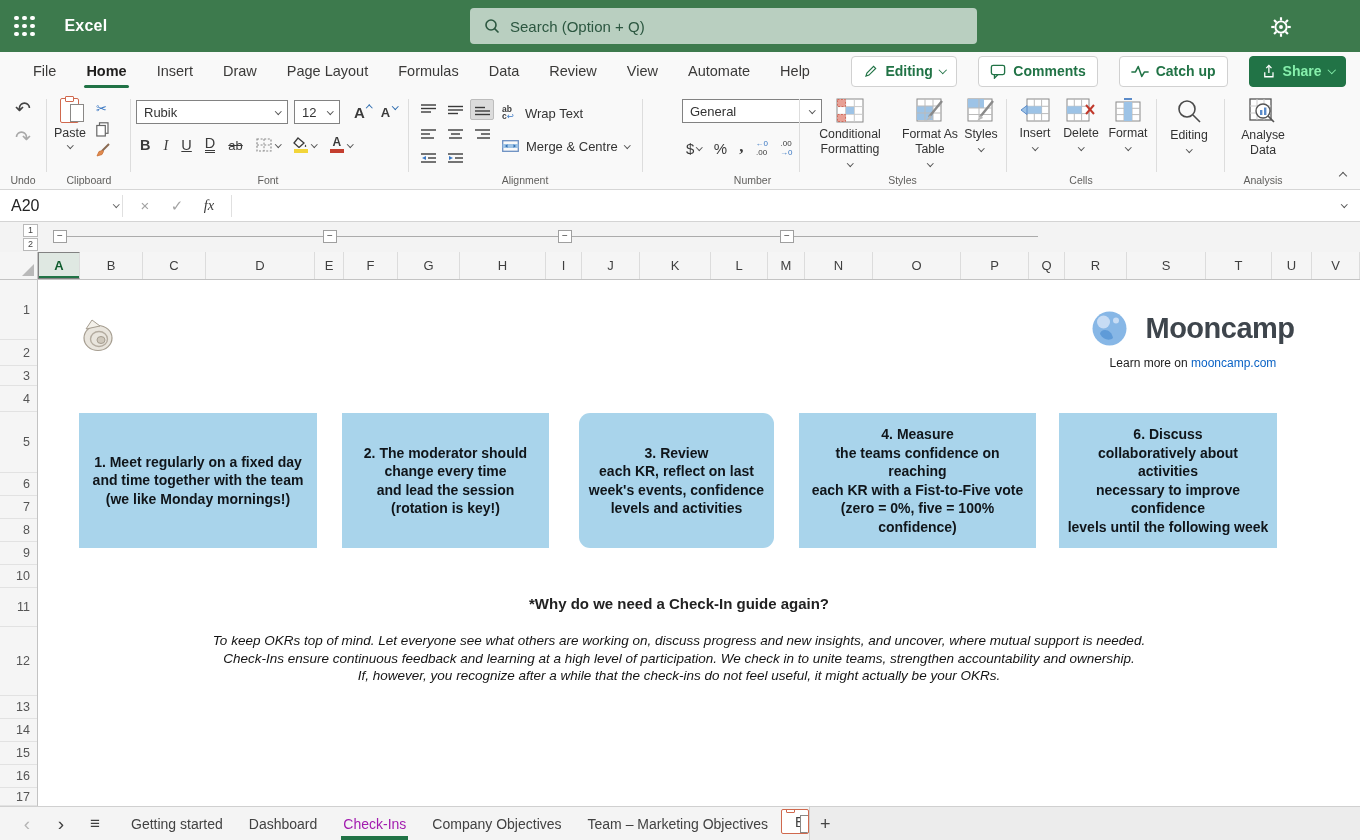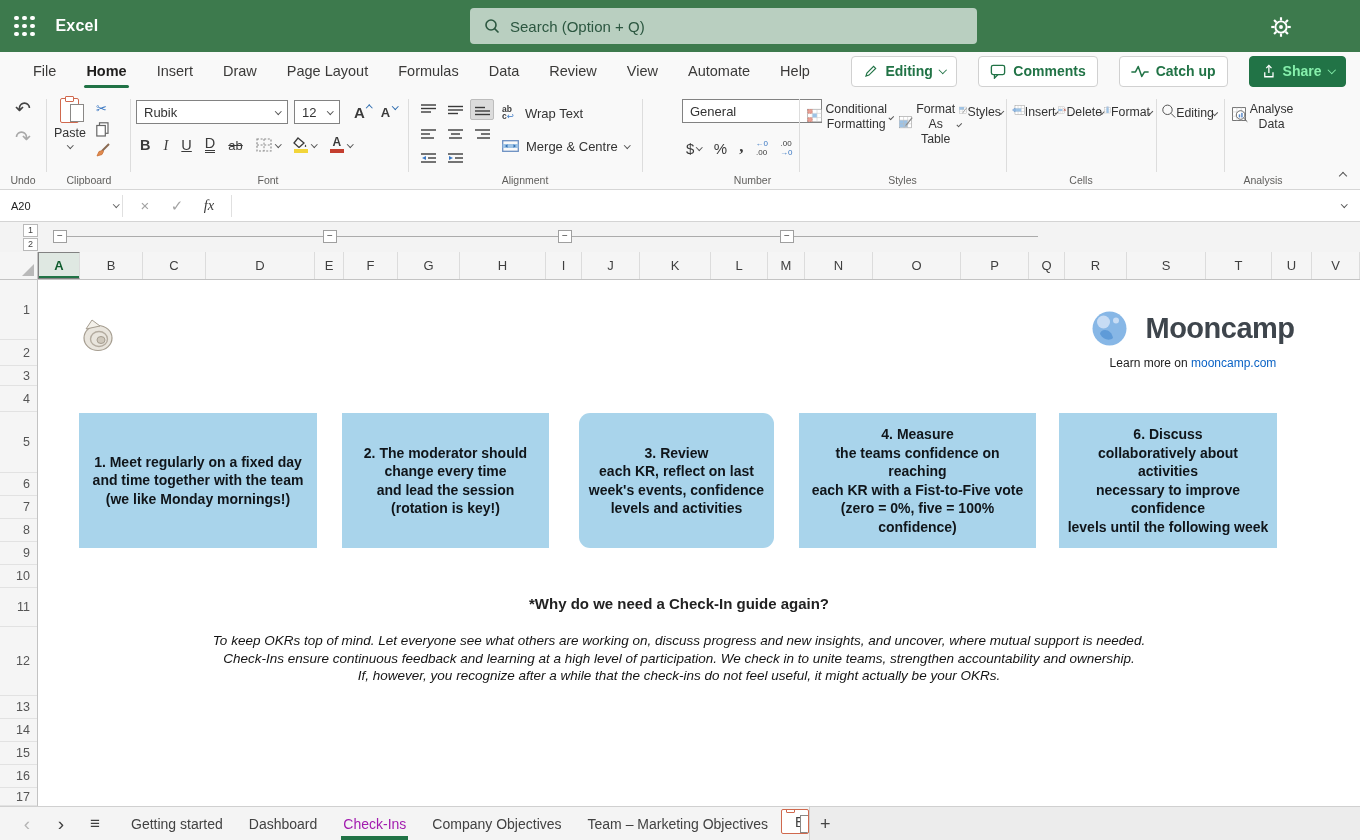--- a/index.html
+++ b/index.html
@@ -6,21 +6,21 @@
   html,body { width:1360px; height:840px; overflow:hidden; }
   body { font-family:"Liberation Sans",sans-serif; position:relative; background:#fff; color:#333; }
   .chev{display:inline-block;width:6px;height:6px;border-right:1.6px solid currentColor;border-bottom:1.6px solid currentColor;transform:rotate(45deg);vertical-align:middle;margin-top:-2px}
   .chev.up{transform:rotate(-135deg);margin-top:2px}
   .chev.s{width:4.5px;height:4.5px;border-width:1.4px}
 
   
   .topbar{position:absolute;top:0;left:0;width:1360px;height:52px;background:var(--hdr,#3d7a4d);display:flex;align-items:center;color:#fff}
   .waffle{display:grid;grid-template-columns:repeat(3,4.5px);grid-template-rows:repeat(3,4.5px);gap:3.5px;margin-left:14px;cursor:pointer}
   .waffle i{background:#fff;border-radius:50%}
-  .appname{font-size:16px;font-weight:700;margin-left:21px;letter-spacing:.2px}
+  .appname{font-size:16px;font-weight:700;margin-left:30px;letter-spacing:.2px}
   .doctitle{font-size:14px;margin-left:46px;display:flex;align-items:center;gap:9px}
   .doctitle .chev{opacity:.9;margin-left:6px}
   .search{position:absolute;left:470px;top:8px;width:507px;height:36px;background:#b9cfc0;border-radius:4px;display:flex;align-items:center;padding:0 14px;gap:10px}
   .search svg{flex:none}
   .search input{border:none;outline:none;background:transparent;font-size:15px;color:#24452f;width:430px;font-family:inherit}
   .search input::placeholder{color:#2c5740}
   .gearbtn{position:absolute;right:66px;top:14px;width:26px;height:26px;cursor:pointer}
 
   
   .tabrow{position:absolute;top:52px;left:0;width:1360px;height:38px;background:#f9f9f9;display:flex;align-items:center}
@@ -73,26 +73,26 @@
   .alrow+.alrow{margin-top:13px}
   .wrapic{display:flex;flex-direction:column;line-height:7px;font-size:8.5px;font-weight:700;color:#3b3b3b;width:16px;text-align:left}
   .wrapic .arr{color:#3a77c2;font-weight:400}
   
   .numrow2{display:flex;align-items:flex-end;gap:12px;margin:12px 0 0 10px;height:22px}
   .numg{font-size:15px;color:#3b3b3b;cursor:pointer}
   .numg.comma{font-weight:800;font-size:17px;font-family:"Liberation Serif",serif}
   .decic{display:flex;flex-direction:column;align-items:center;font-size:8px;line-height:8.5px;color:#3b3b3b;cursor:pointer}
   .decic .bl{color:#3a77c2}
   
-  .bigit{position:absolute;top:8px;display:flex;flex-direction:row;align-items:center;cursor:pointer;text-align:center}
+  .bigit{position:absolute;top:8px;display:flex;flex-direction:column;align-items:center;cursor:pointer;text-align:center}
   .bigit .lbl{font-size:12.3px;color:#333;margin-top:4px;line-height:15px}
   .bigit .chev{color:#555;margin-top:4px}
   
   .fbar{position:absolute;top:190px;left:0;width:1360px;height:32px;background:#fff;border-bottom:1px solid #d4d4d4;display:flex;align-items:center}
-  .namebox{width:122px;padding-left:11px;font-size:11px;color:#222;display:flex;align-items:center;justify-content:space-between;cursor:pointer}
+  .namebox{width:122px;padding-left:11px;font-size:16px;color:#222;display:flex;align-items:center;justify-content:space-between;cursor:pointer}
   .namebox .chev{color:#666;margin-right:4px}
   .fdiv{width:1px;height:22px;background:#e0e0e0;margin:0 0}
   .fico{width:32px;text-align:center;font-size:15px;color:#a2a2a2;cursor:pointer}
   .ffx{font-family:"Liberation Serif",serif;font-style:italic;color:#3b3b3b;font-size:14.5px}
   .finput{flex:1;height:100%;display:flex;align-items:center;padding-left:10px;font-size:13px;color:#222}
   .fbar .endchev{color:#555;margin-right:14px}
   
   .outline{position:absolute;top:222px;left:0;width:1360px;height:30px;background:#f3f3f3}
   .lvlbtn{position:absolute;width:15px;height:13px;background:#fff;border:1px solid #b9b9b9;font-size:9px;color:#444;text-align:center;line-height:11px;cursor:pointer}
   .oline{position:absolute;top:14px;height:1px;background:#ababab}

